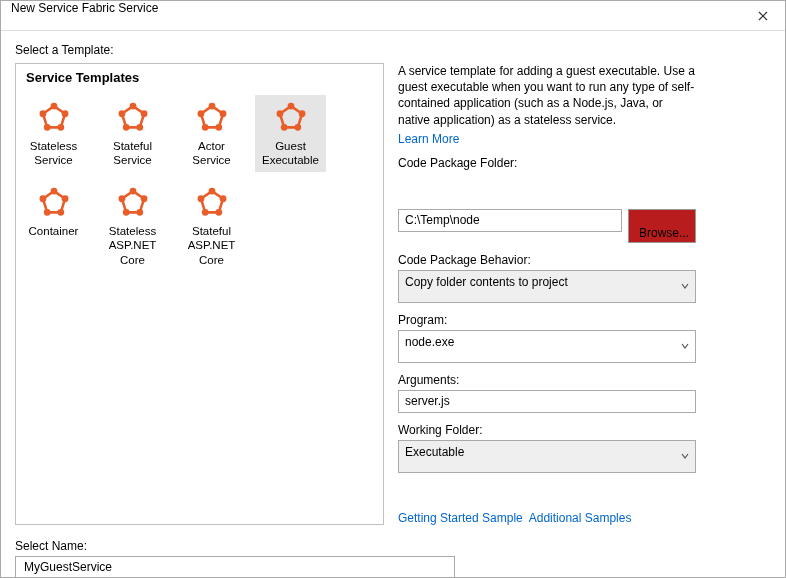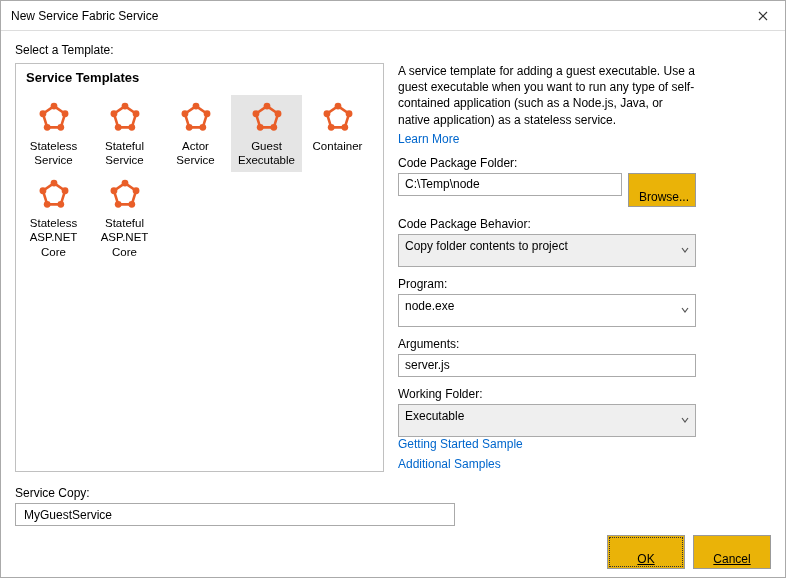--- a/index.html
+++ b/index.html
@@ -9,21 +9,20 @@
   background: #fff;
   color: #000;
   width: 786px;
   height: 578px;
   overflow: hidden;
   border: 1px solid #aaa;
 }
 .titlebar {
   height: 30px;
   display: flex;
-  align-items: center;
   padding: 0 0 0 10px;
   border-bottom: 1px solid #ddd;
 }
 .titlebar .title { flex: 1; }
 .titlebar .close {
   width: 45px; height: 30px;
   display: flex; align-items: center; justify-content: center;
   cursor: pointer;
 }
 .titlebar .close svg { width: 10px; height: 10px; }
@@ -43,40 +42,40 @@
 }
 .templates-header {
   font-weight: 600;
   padding: 6px 10px 6px 10px;
   font-size: 13px;
 }
 .templates-grid {
   display: flex;
   flex-wrap: wrap;
   padding: 4px 2px;
-  gap: 0;
+  gap: 8px;
   align-content: flex-start;
   height: 380px;
 }
 .template-item {
   width: 71px;
   display: flex;
   flex-direction: column;
   align-items: center;
   padding: 6px 2px 4px 2px;
   cursor: pointer;
   text-align: center;
 }
 .template-item.selected { background: #e5e5e5; }
 .template-item .label { font-size: 11.5px; line-height: 1.25; margin-top: 4px; }
 .rightpane { width: 298px; display: flex; flex-direction: column; font-size: 12px; }
 .desc { line-height: 1.35; margin-bottom: 4px; }
 .link { color: #0066cc; cursor: pointer; display: inline-block; }
 .field-label { margin-top: 10px; margin-bottom: 3px; }
-.field-row { display: flex; gap: 6px; }
+.field-row { display: flex; gap: 6px; margin-top: 36px; }
 input[type=text] {
   width: 100%;
   height: 23px;
   border: 1px solid #aaa;
   padding: 2px 6px;
   font-family: inherit;
   font-size: 12px;
   background: #fff;
 }
 .select {
@@ -89,28 +88,28 @@
   cursor: pointer;
   position: relative;
 }
 .select .chev {
   position: absolute; right: 6px; top: 50%; transform: translateY(-50%);
 }
 .btn {
   height: 23px;
   min-width: 68px;
   border: 1px solid #999;
-  background: #eab308;
+  background: #b91c1c;
   padding: 16px 10px;
   font-family: inherit;
   font-size: 12px;
   cursor: pointer;
 }
 .btn.focus { outline: 1px dotted #333; outline-offset: -3px; }
-.links-block { display: flex; flex-direction: column; gap: 6px; }
+.links-block { margin-top: 38px; display: flex; flex-direction: row; gap: 6px; }
 .service-name-block { margin-top: 8px; }
 .service-name-block input { width: 440px; padding-left: 8px; }
 .footer {
   display: flex;
   justify-content: flex-end;
   gap: 8px;
   margin-top: auto;
   padding-top: 8px;
 }
 .footer .btn { min-width: 78px; text-decoration: underline; }
@@ -283,21 +282,21 @@
 
       <div class="links-block">
         <span class="link">Getting Started Sample</span>
         <span class="link">Additional Samples</span>
       </div>
     </div>
 
   </div>
 
   <div class="service-name-block">
-    <div class="field-label" style="margin-top:6px">Service Copy:</div>
+    <div class="field-label" style="margin-top:6px">Select Name:</div>
     <input type="text" value="MyGuestService" style="">
   </div>
 
   <div class="footer">
     <button class="btn focus">OK</button>
     <button class="btn">Cancel</button>
   </div>
 </div>
 
 </body></html>

